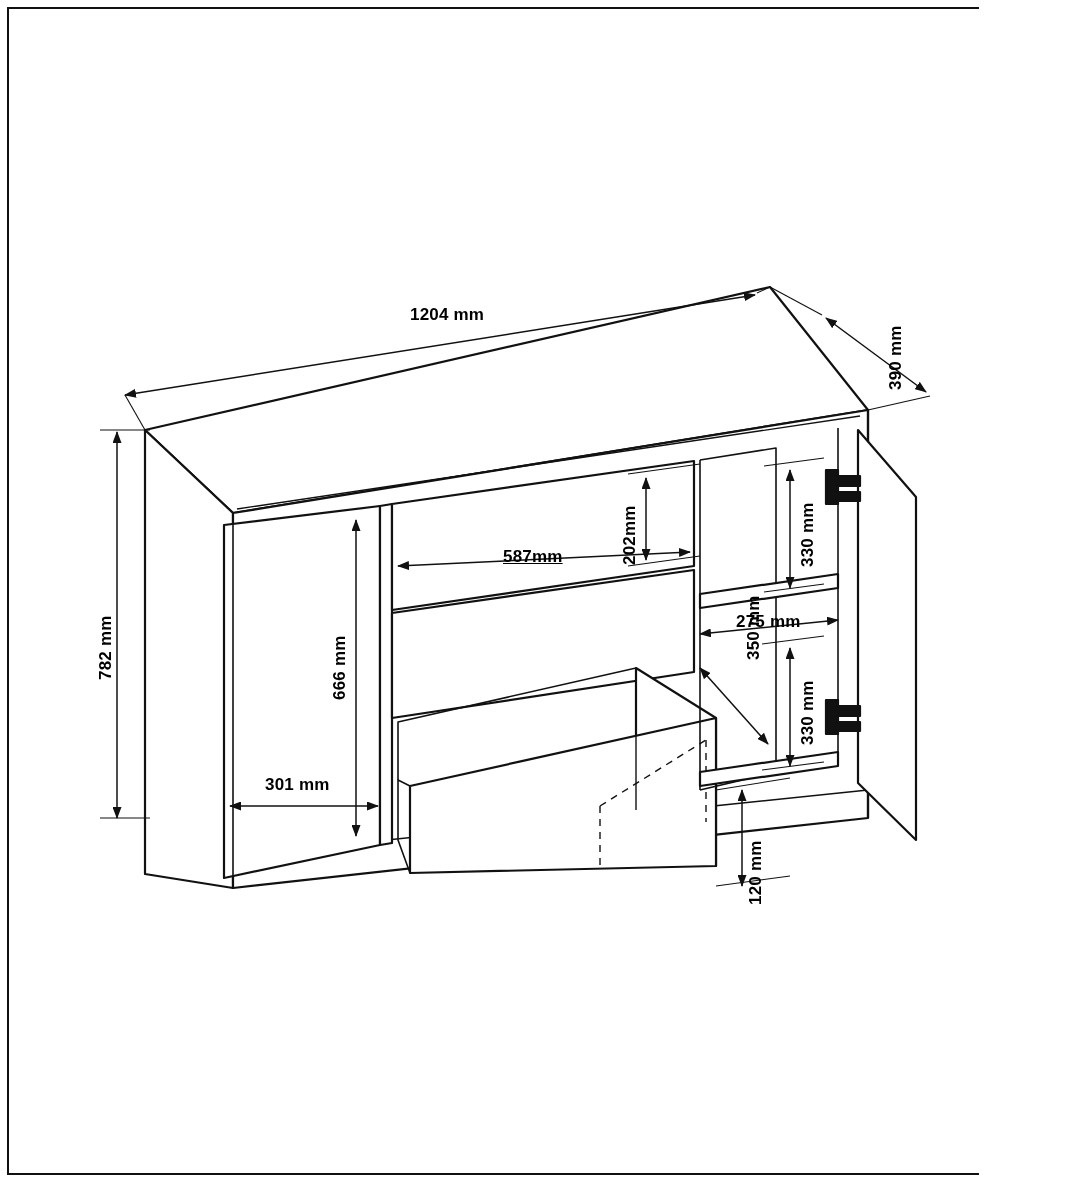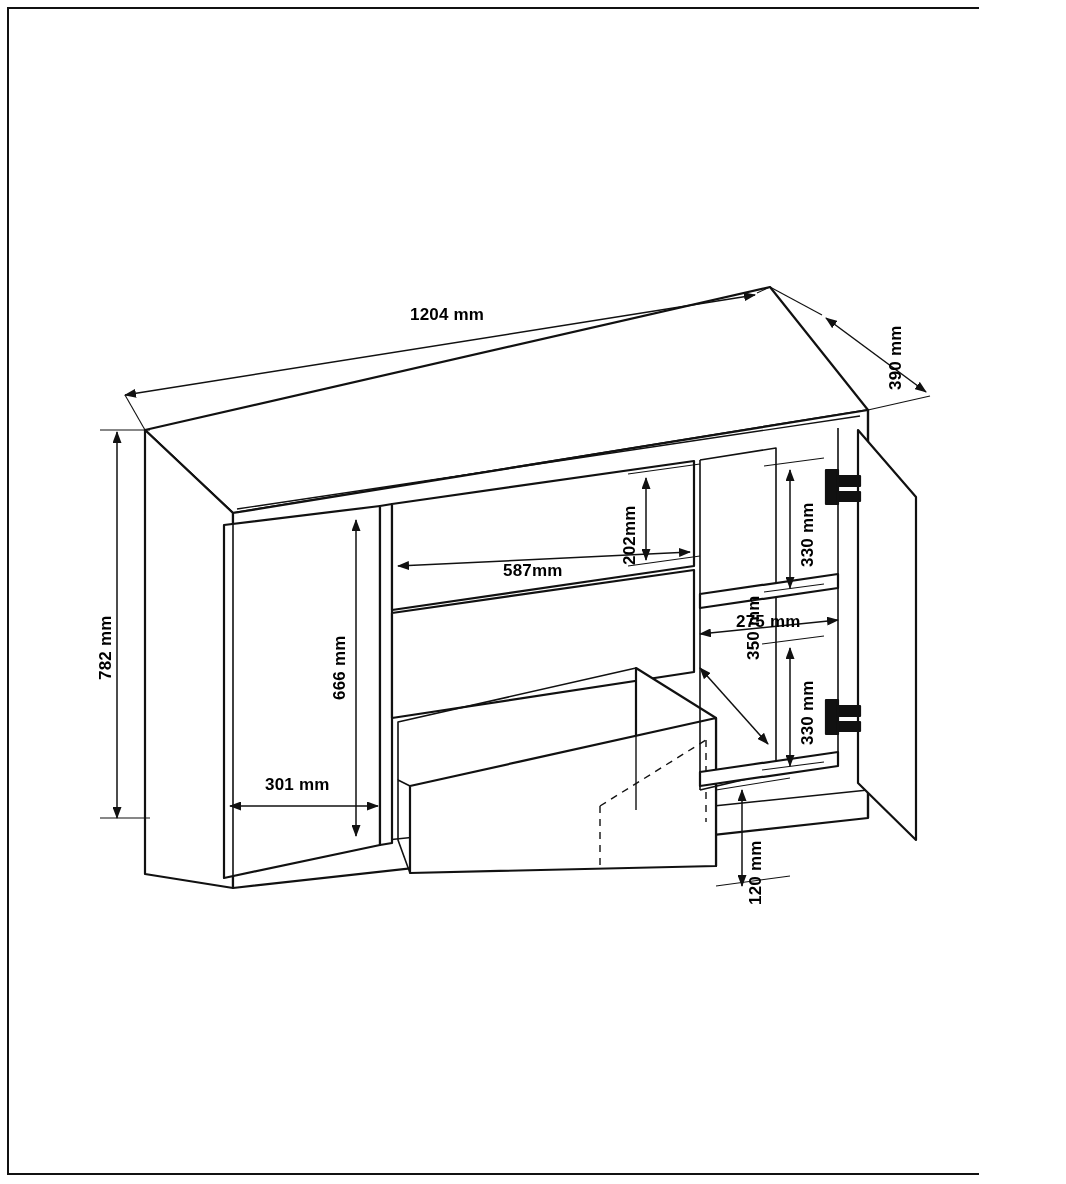--- a/index.html
+++ b/index.html
@@ -211,21 +211,21 @@
   <div class="dim-label" style="left:410px; top:305px;">1204 mm</div>
 
   <div class="dim-label rot90" style="left:886px; top:390px;">390 mm</div>
 
   <div class="dim-label rot90" style="left:96px; top:680px;">782 mm</div>
 
   <div class="dim-label rot90" style="left:330px; top:700px;">666 mm</div>
 
   <div class="dim-label" style="left:265px; top:775px;">301 mm</div>
 
-  <div class="dim-label" style="left:503px; top:561px;">587mm</div>
+  <div class="dim-label" style="left:503px; top:547px;text-decoration:underline;">587mm</div>
 
   <div class="dim-label rot90" style="left:620px; top:565px;">202mm</div>
 
   <div class="dim-label rot90" style="left:798px; top:567px;">330 mm</div>
 
   <div class="dim-label rot90" style="left:798px; top:745px;">330 mm</div>
 
   <div class="dim-label" style="left:736px; top:612px;">275 mm</div>
 
   <div class="dim-label rot90" style="left:744px; top:660px;">350 mm</div>

